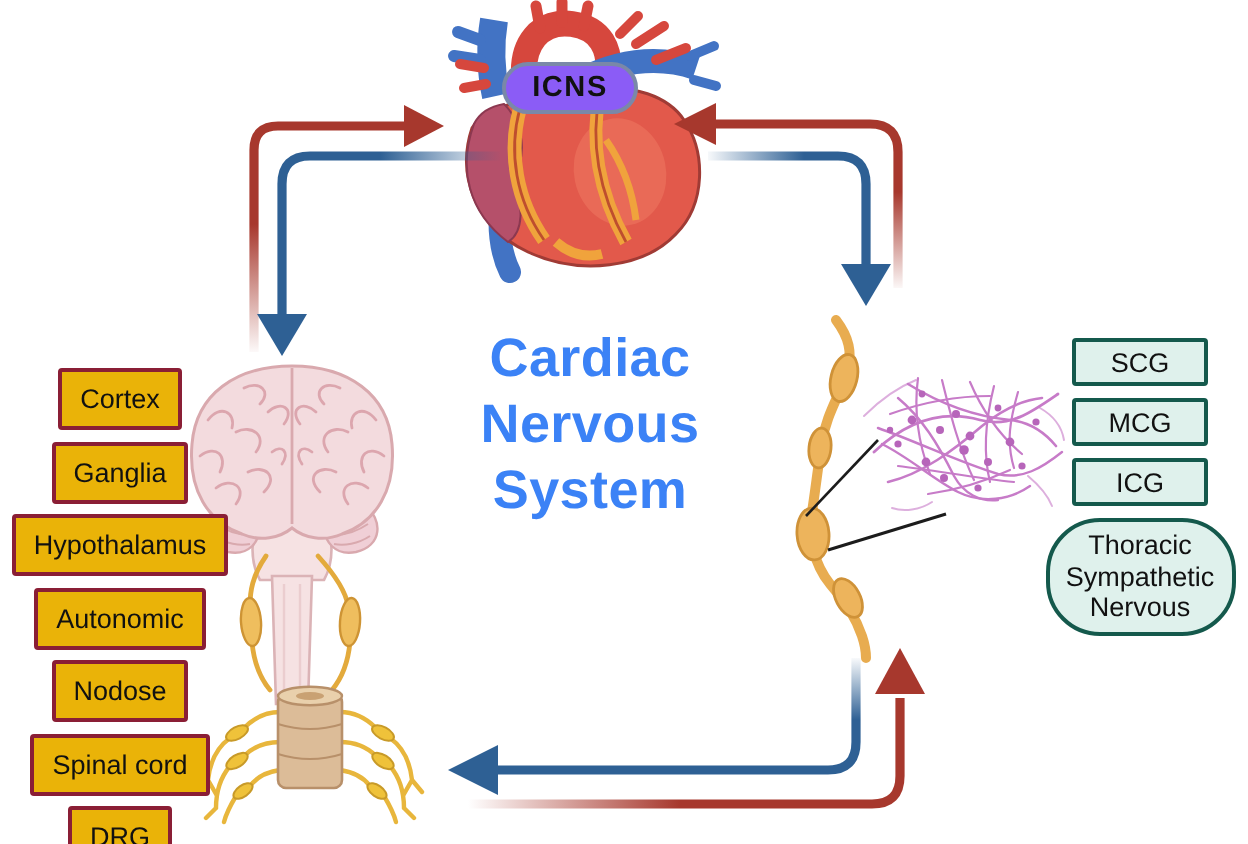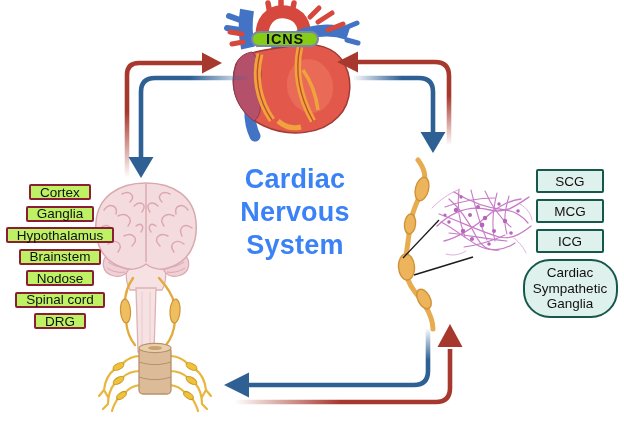--- a/index.html
+++ b/index.html
@@ -15,33 +15,33 @@
   }
   .pill {
     display:flex; align-items:center; justify-content:center;
     box-sizing:border-box; white-space:nowrap;
     border-radius:2px; font-size:13.5px; color:#111; padding:1px 9px;
   }
   .left-stack {
     position:absolute; left:2px; top:184px; width:116px;
     display:flex; flex-direction:column; align-items:center; gap:5.5px;
   }
-  .left-stack .pill { background:#bef264; border:2.5px solid #8A1E35; height:16px;text-align:center; }
+  .left-stack .pill { background:#eab308; border:2.5px solid #8A1E35; height:31px;text-align:center; }
   .right-stack {
     position:absolute; left:520px; top:169px; width:100px;
     display:flex; flex-direction:column; align-items:center; gap:6px;
   }
   .right-stack .pill { background:#DFF1EC; border:2.5px solid #14594C; height:24px; min-width:68px; }
   .right-stack .pill.big {
     height:auto; white-space:normal; text-align:center; border-radius:27px;
     padding:4px 2px; width:95px; line-height:15.5px;
   }
   .icns {
-    position:absolute; left:251px; top:31px; width:68px; height:16px;
-    background:#84cc16; border:2px solid #7A88A8; border-radius:14px;
+    position:absolute; left:251px; top:31px; width:68px; height:26px;
+    background:#8b5cf6; border:2px solid #7A88A8; border-radius:14px;
     display:flex; align-items:center; justify-content:center;
     font-size:14.5px; font-weight:bold; letter-spacing:0.8px;
     box-sizing:border-box;
   }
 </style>
 </head>
 <body>
 
 <div class="stage">
 
@@ -230,26 +230,26 @@
     <div>Nervous</div>
     <div>System</div>
   </div>
 
   <div class="icns">ICNS</div>
 
   <div class="left-stack">
     <div class="pill">Cortex</div>
     <div class="pill">Ganglia</div>
     <div class="pill">Hypothalamus</div>
-    <div class="pill">Brainstem</div>
+    <div class="pill">Autonomic</div>
     <div class="pill">Nodose</div>
     <div class="pill">Spinal cord</div>
     <div class="pill">DRG</div>
   </div>
 
   <div class="right-stack">
     <div class="pill">SCG</div>
     <div class="pill">MCG</div>
     <div class="pill">ICG</div>
-    <div class="pill big">Cardiac Sympathetic Ganglia</div>
+    <div class="pill big">Thoracic Sympathetic Nervous</div>
   </div>
 
 </div>
 
 </body></html>

